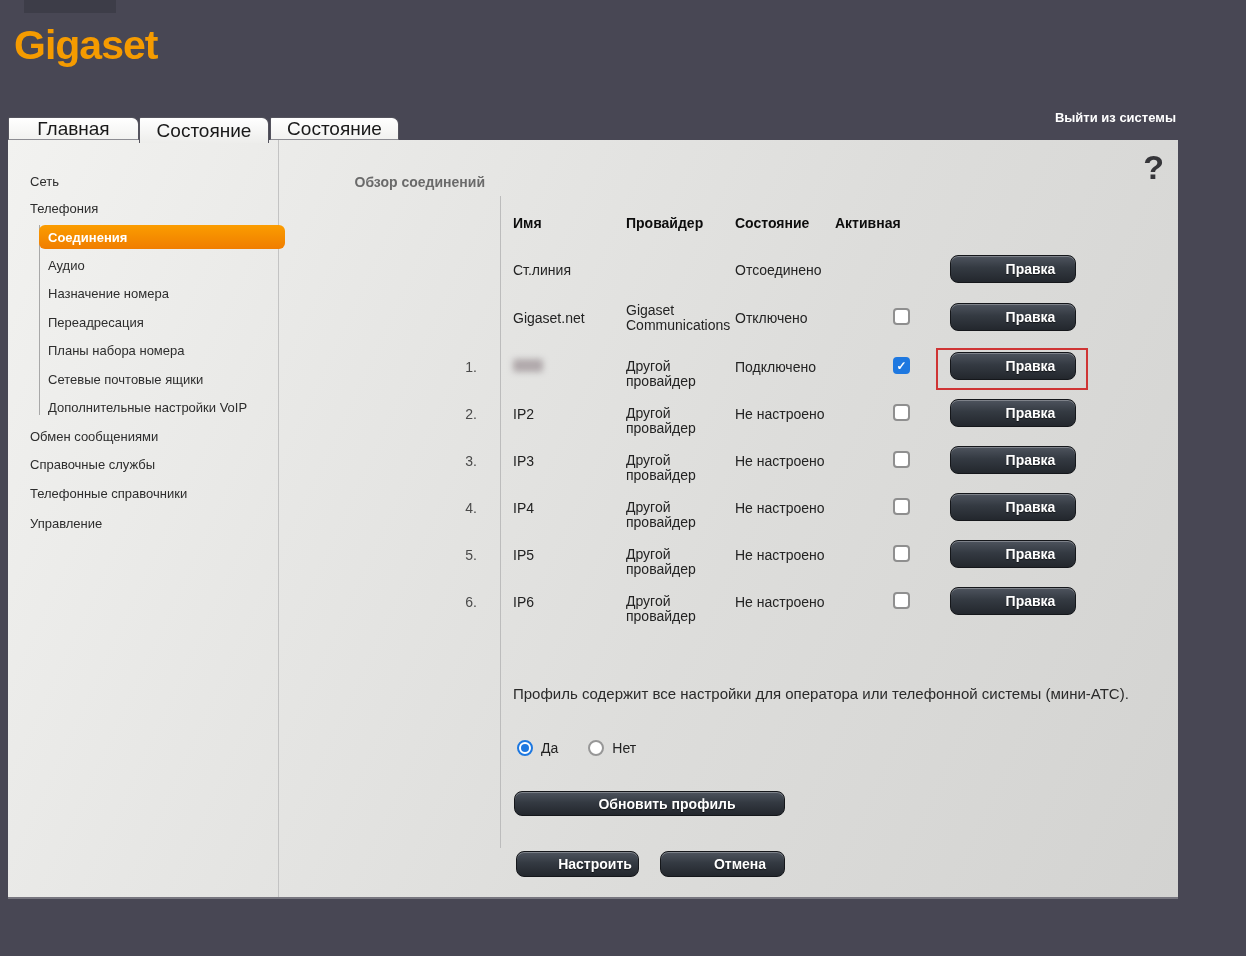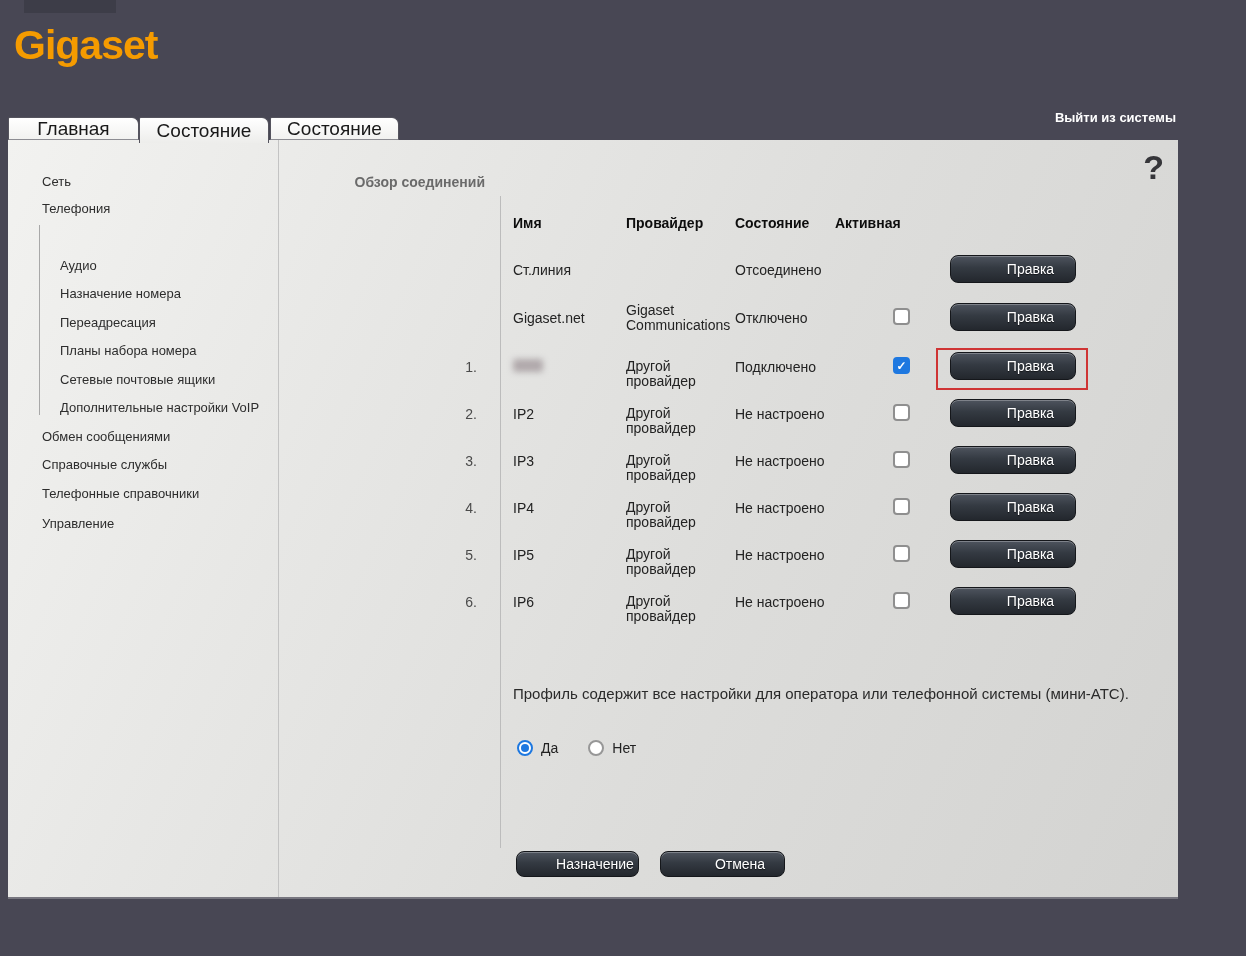--- a/index.html
+++ b/index.html
@@ -26,21 +26,21 @@
   
   .panel{
     position:absolute;left:8px;top:140px;width:1170px;height:757px;z-index:1;
     background:linear-gradient(115deg,#f2f2f0 0%,#e7e7e5 30%,#dddddb 60%,#d3d3d1 100%);
     border-bottom:2px solid #77767f;
   }
   .side-divider{position:absolute;left:270px;top:0;width:1px;height:100%;background:#c3c3c3;}
   .inner-divider{position:absolute;left:492px;top:56px;width:1px;height:652px;background:#bcbcbc;}
   .help{position:absolute;right:14px;top:8px;font-size:34px;font-weight:bold;color:#36363a;cursor:pointer;}
   
-  .side-item{position:absolute;font-size:13px;color:#2d2d2d;white-space:nowrap;cursor:pointer;margin-left:12px;}
+  .side-item{position:absolute;font-size:13px;color:#2d2d2d;white-space:nowrap;cursor:pointer;}
   .side-item.lvl0{left:22px;}
   .side-item.lvl1{left:40px;}
   .side-item.active{
     left:31px;width:246px;height:24px;border-radius:6px;
     background:linear-gradient(180deg,#fb9d00,var(--active-item-orange,#f07d00));
     color:#ffffff;font-weight:bold;display:flex;align-items:center;padding-left:9px;box-sizing:border-box;
   }
   .sub-line{position:absolute;left:31px;top:85px;width:1px;height:190px;background:#a8a8a8;}
   
   .sec-title{position:absolute;left:282px;top:34px;width:195px;text-align:right;font-size:14px;font-weight:bold;color:#6a6a6a;}
@@ -60,21 +60,21 @@
   .c-prov{position:absolute;left:336px;top:0;width:108px;line-height:15px;}
   .c-prov.single{top:7px;}
   .c-state{position:absolute;left:445px;top:7px;white-space:nowrap;}
   .c-check{position:absolute;left:603px;top:5px;}
   .name-blur{display:inline-block;width:30px;height:13px;background:#a89fa2;border-radius:2px;filter:blur(3px);opacity:.85;}
   
   .btn{
     position:absolute;box-sizing:border-box;
     background:linear-gradient(180deg,#4e545e 0%,#343a42 45%,#23272d 100%);
     border:1px solid #15171b;border-radius:8px;
-    color:#ffffff;font-weight:normal;font-size:14px;
+    color:#ffffff;font-weight:bold;font-size:14px;
     display:flex;align-items:center;justify-content:center;
     box-shadow:inset 0 1px 0 rgba(255,255,255,.28);
     text-shadow:0 1px 1px rgba(0,0,0,.6);cursor:pointer;padding-left:35px;
   }
   .c-edit{left:660px;top:0;width:126px;height:28px;}
   .red-box{position:absolute;left:646px;top:-4px;width:148px;height:38px;border:2px solid var(--highlight-red,#cf3434);display:none;}
   .t-row.hl .red-box{display:block;}
   
   .cb{width:17px;height:17px;box-sizing:border-box;border-radius:4px;background:#fff;border:2px solid #8f8f8f;cursor:pointer;}
   .cb.checked{background:var(--checkbox-blue,#1e78e0);border-color:var(--checkbox-blue,#1e78e0);
@@ -180,24 +180,26 @@
 
     <div class="desc">Профиль содержит все настройки для оператора или телефонной системы (мини-АТС).</div>
 
     <div class="radio-row">
       <span class="radio selected"></span>
       <span class="radio-lbl">Да</span>
       <span class="radio"></span>
       <span class="radio-lbl">Нет</span>
     </div>
 
-    <div class="btn btn-submit">Назначение</div>
+    <div class="btn btn-update">Обновить профиль</div>
+    <div class="btn btn-submit">Настроить</div>
     <div class="btn btn-cancel">Отмена</div>
   <div class="side-item lvl0" style="top: 34px;">Сеть</div>
       <div class="side-item lvl0" style="top: 61px;">Телефония</div>
+      <div class="side-item active" style="top: 85px;">Соединения</div>
       <div class="side-item lvl1" style="top: 118px;">Аудио</div>
       <div class="side-item lvl1" style="top: 146px; text-align: center;">Назначение номера</div>
       <div class="side-item lvl1" style="top: 175px;">Переадресация</div>
       <div class="side-item lvl1" style="top: 203px;">Планы набора номера</div>
       <div class="side-item lvl1" style="top: 232px;">Сетевые почтовые ящики</div>
       <div class="side-item lvl1" style="top: 260px;">Дополнительные настройки VoIP</div>
       <div class="side-item lvl0" style="top: 289px;">Обмен сообщениями</div>
       <div class="side-item lvl0" style="top: 317px;">Справочные службы</div>
       <div class="side-item lvl0" style="top: 346px;">Телефонные справочники</div>
       <div class="side-item lvl0" style="top: 376px;">Управление</div>

